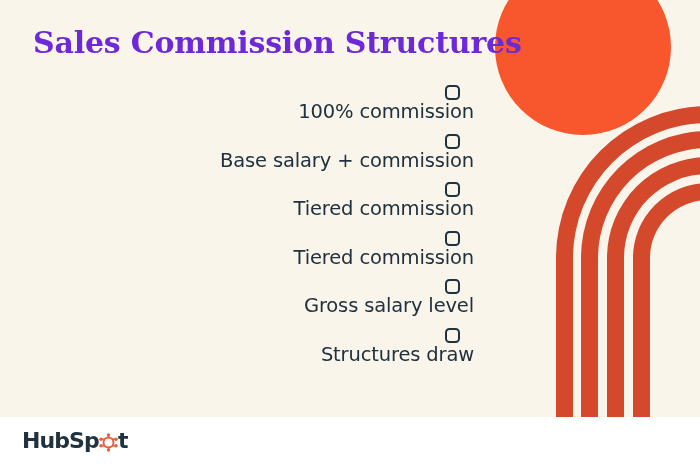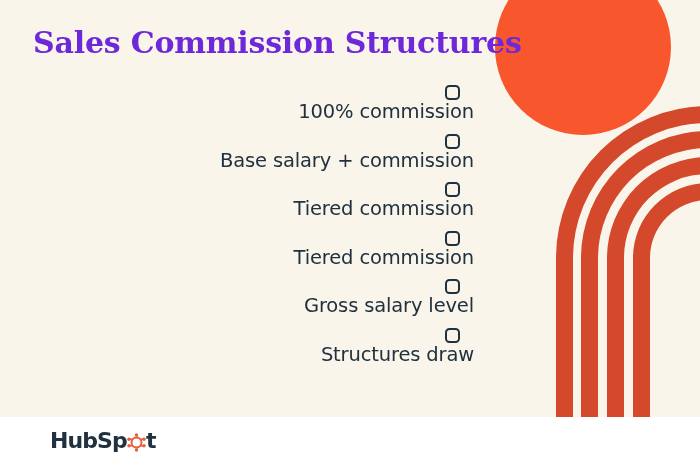--- a/index.html
+++ b/index.html
@@ -85,21 +85,20 @@
   }
 
   
   .logo {
     position: absolute;
     left: 22px;
     top: 428px;
     height: 26px;
     display: flex;
     align-items: center;
-    margin-left: 28px;
   }
   .logo-text-a, .logo-text-b {
     font-family: "DejaVu Sans", "Liberation Sans", sans-serif;
     font-weight: bold;
     font-size: 22px;
     line-height: 22px;
     color: #20313F;
     letter-spacing: -0.9px;
   }
   .logo-sprocket {

